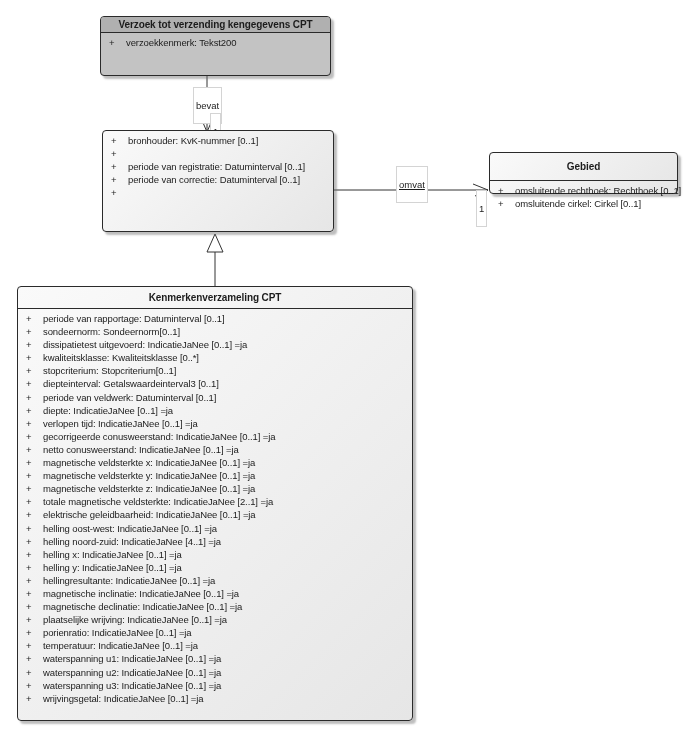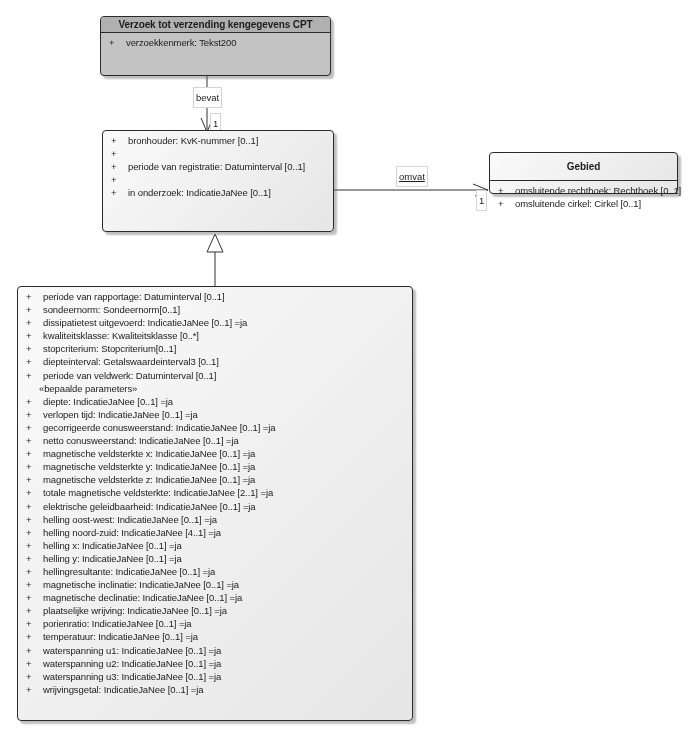--- a/index.html
+++ b/index.html
@@ -57,21 +57,21 @@
     white-space:nowrap;
     letter-spacing:-0.1px;
   }
   
   .edge-label{
     position:absolute;
     background:#ffffff;
     border:1px solid #d4d4d4;
     font-size:9.5px;
     line-height:11px;
-    padding:4px 2px;
+    padding:12px 2px;
     color:#1c1c1c;
   }
   
   #edges{position:absolute;left:0;top:0;width:691px;height:753px;}
   #edges line,#edges polyline{stroke:#333;stroke-width:1;fill:none;}
   #edges polygon{stroke:#333;stroke-width:1;fill:#ffffff;}
 </style>
 </head>
 <body>
 
@@ -118,43 +118,44 @@
         </div>
         <div class="attr-row">
           <span class="vis">+</span>
         </div>
         <div class="attr-row">
           <span class="vis">+</span>
           <span class="txt">periode van registratie: Datuminterval [0..1]</span>
         </div>
         <div class="attr-row">
           <span class="vis">+</span>
-        </div>
-        <div class="attr-row">
-          <span class="vis">+</span>
-          <span class="txt">in onderzoek: IndicatieJaNee [0..1]</span>
+          <span class="txt">periode van correctie: Datuminterval [0..1]</span>
+        </div>
+        <div class="attr-row">
+          <span class="vis">+</span>
         </div>
       </div>
   </div>
 
   <div class="uml-class" style="left:489px;top:152px;width:189px;height:42px;">
     <div class="hdr" style="height:28px;">Gebied</div>
     <div class="attrs">
         <div class="attr-row">
           <span class="vis">+</span>
           <span class="txt">omsluitende rechthoek: Rechthoek [0..1]</span>
         </div>
         <div class="attr-row">
           <span class="vis">+</span>
           <span class="txt">omsluitende cirkel: Cirkel [0..1]</span>
         </div>
       </div>
   </div>
 
   <div class="uml-class" style="left:17px;top:286px;width:396px;height:435px;">
+    <div class="hdr" style="height:22px;">Kenmerkenverzameling CPT</div>
     <div class="attrs">
         <div class="attr-row">
           <span class="vis">+</span>
           <span class="txt">periode van rapportage: Datuminterval [0..1]</span>
         </div>
         <div class="attr-row">
           <span class="vis">+</span>
           <span class="txt">sondeernorm: Sondeernorm[0..1]</span>
         </div>
         <div class="attr-row">
@@ -170,21 +171,20 @@
           <span class="txt">stopcriterium: Stopcriterium[0..1]</span>
         </div>
         <div class="attr-row">
           <span class="vis">+</span>
           <span class="txt">diepteinterval: Getalswaardeinterval3 [0..1]</span>
         </div>
         <div class="attr-row">
           <span class="vis">+</span>
           <span class="txt">periode van veldwerk: Datuminterval [0..1]</span>
         </div>
-        <div class="stereo-row">«bepaalde parameters»</div>
         <div class="attr-row">
           <span class="vis">+</span>
           <span class="txt">diepte: IndicatieJaNee [0..1] =ja</span>
         </div>
         <div class="attr-row">
           <span class="vis">+</span>
           <span class="txt">verlopen tijd: IndicatieJaNee [0..1] =ja</span>
         </div>
         <div class="attr-row">
           <span class="vis">+</span>

